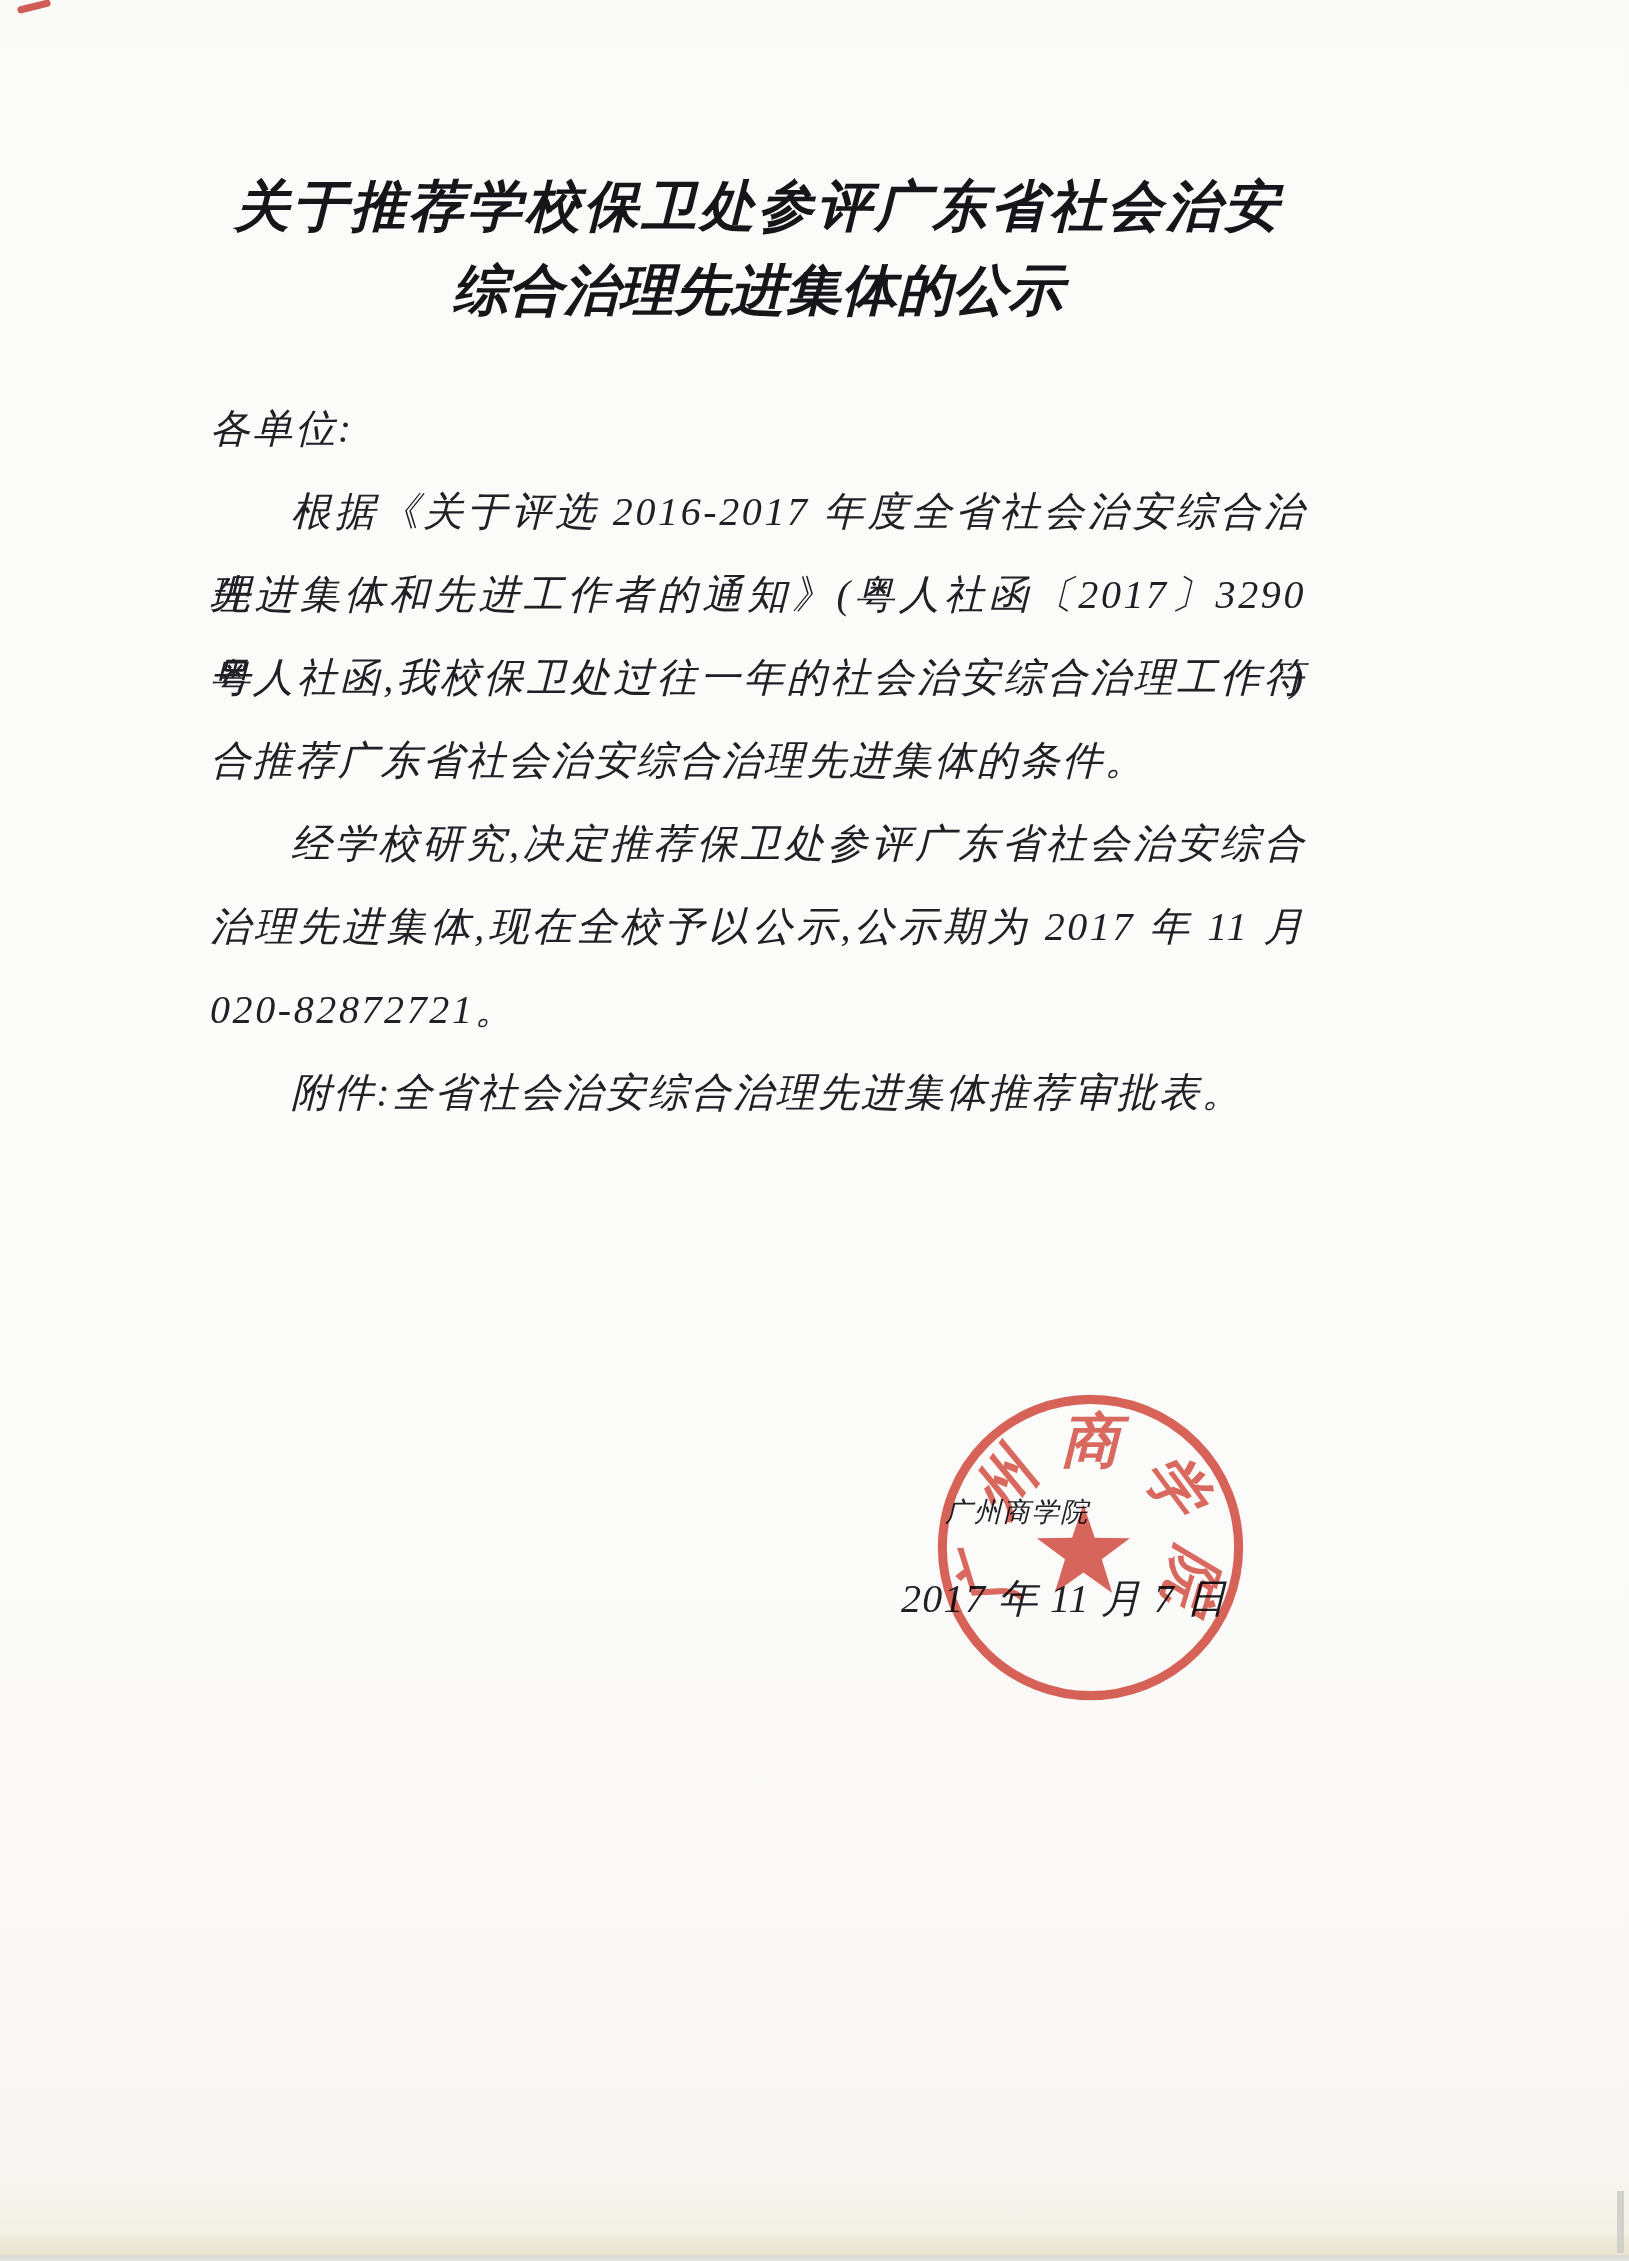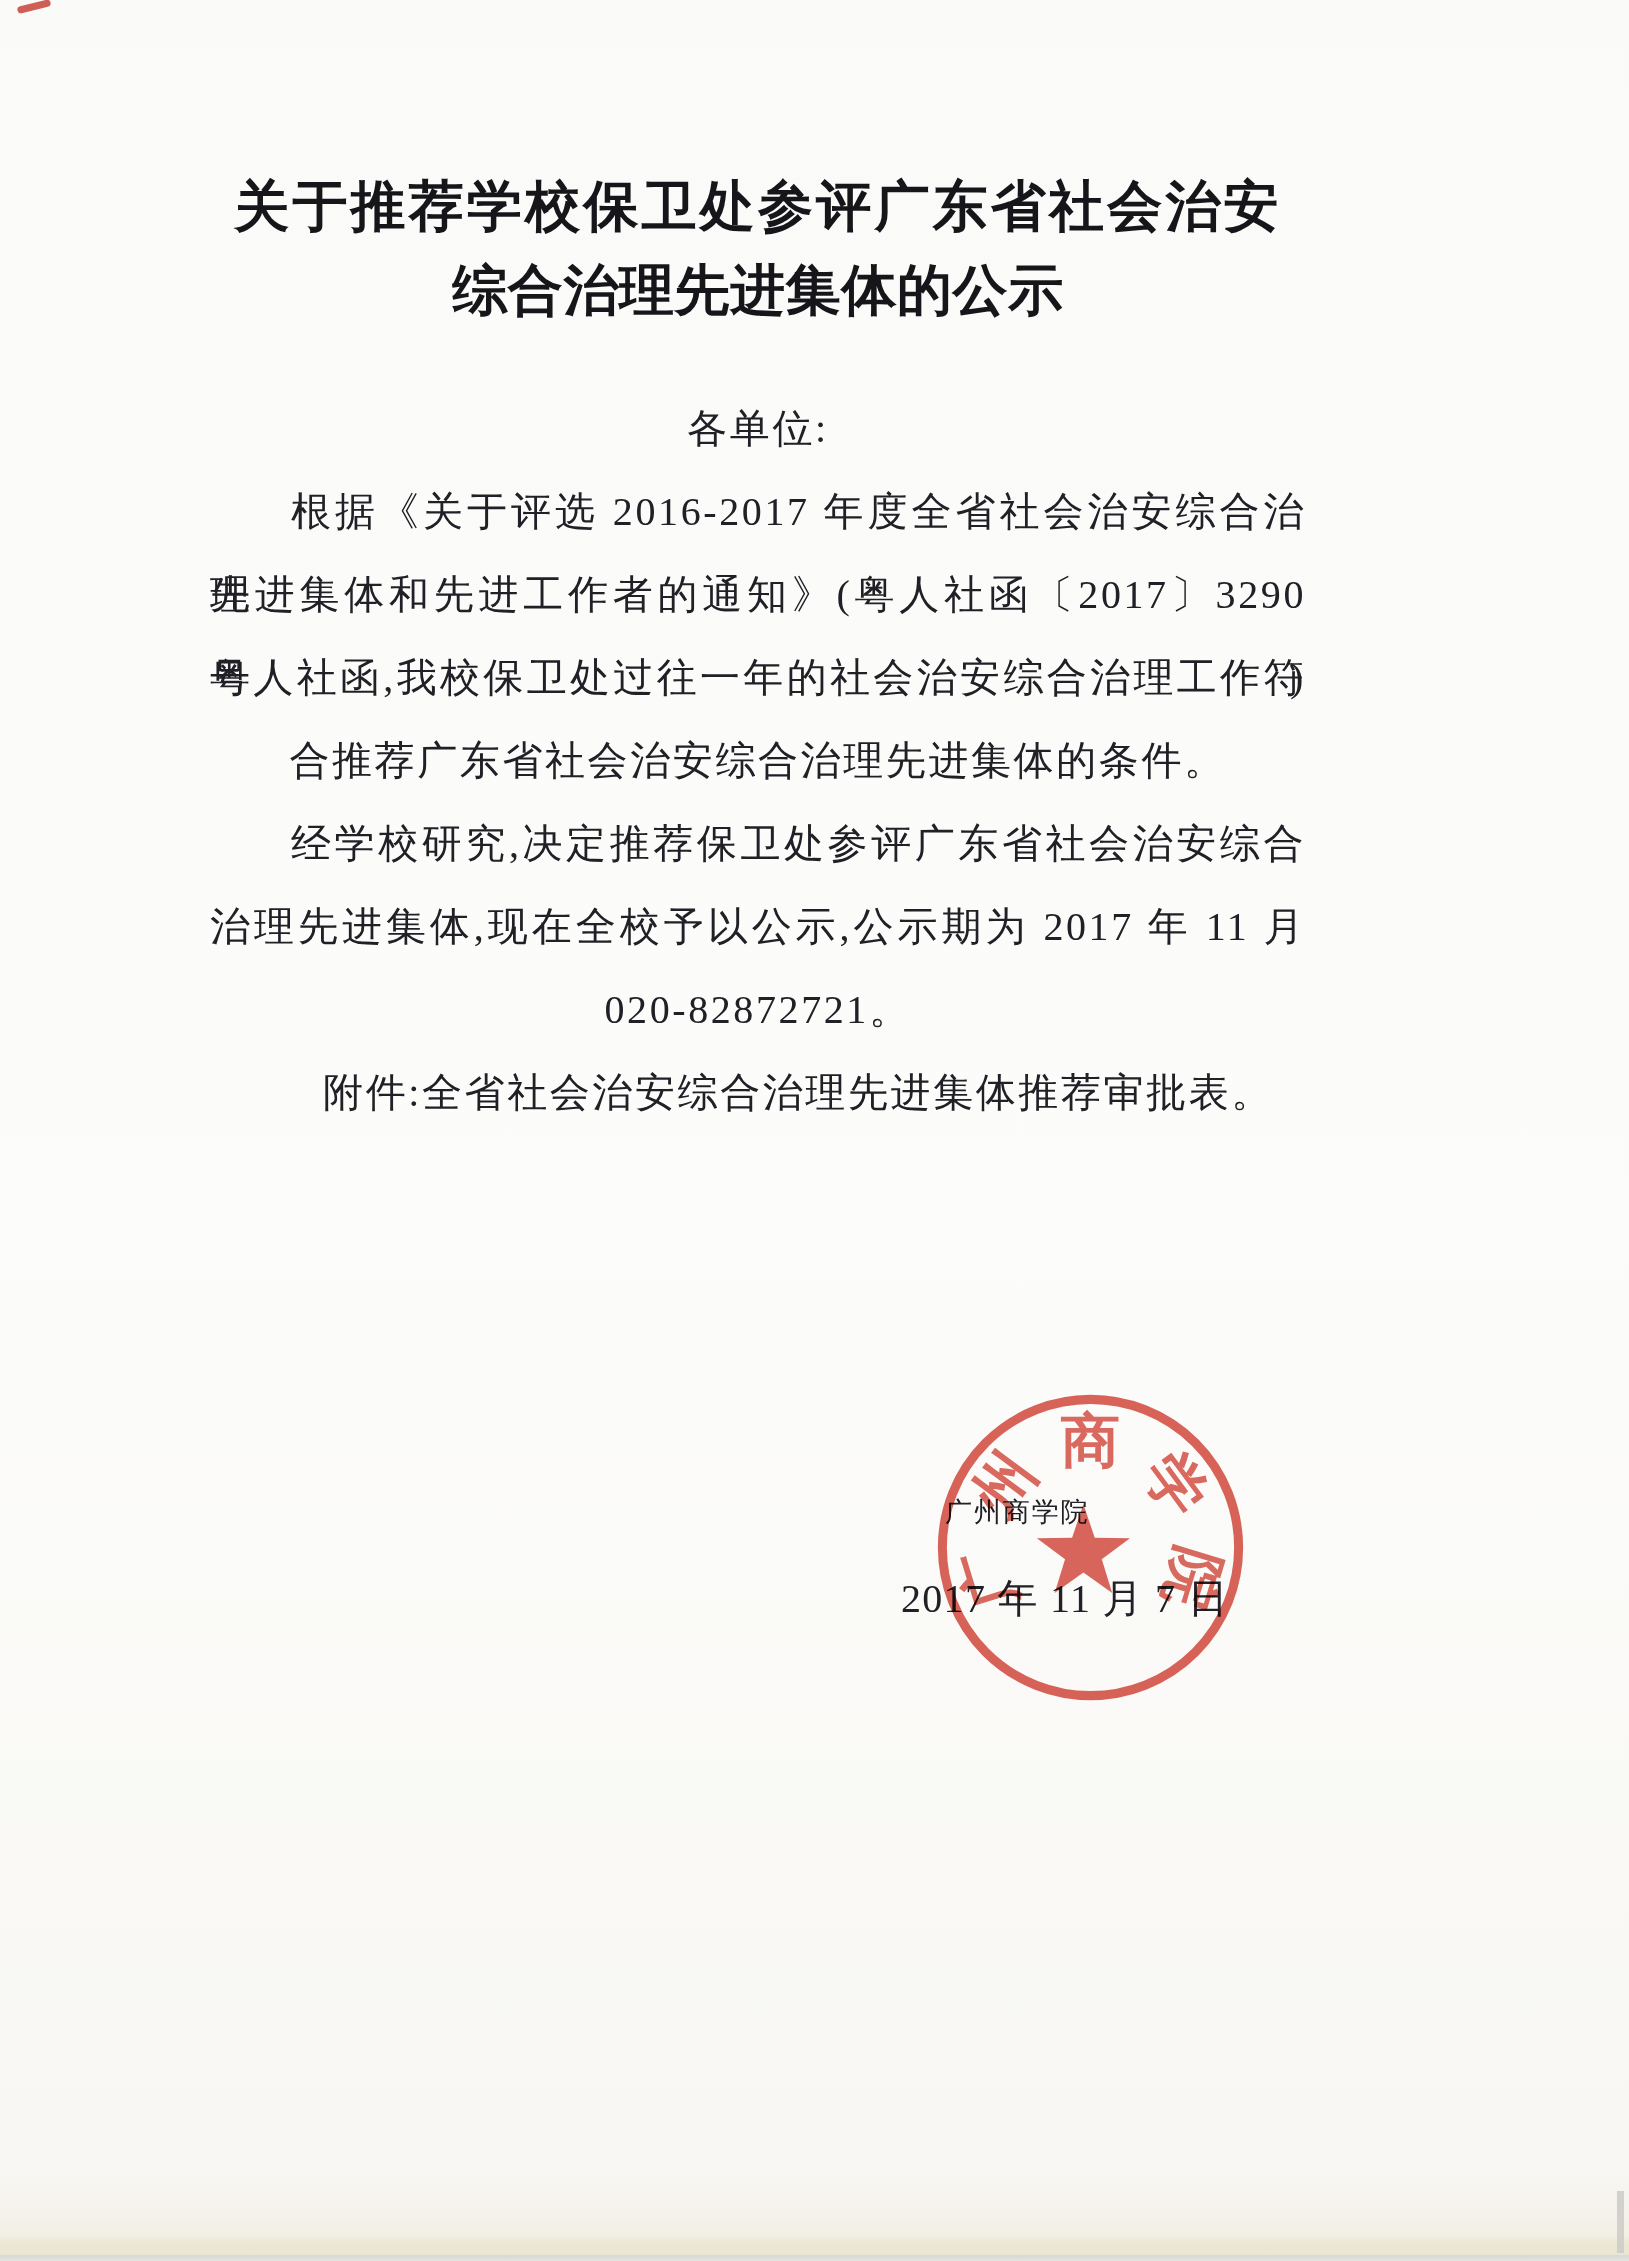--- a/index.html
+++ b/index.html
@@ -7,20 +7,21 @@
     --scan-band-cream:#ebe6d3; --scan-band-grey:#d8d8d4; --scan-edge-grey:#c9c9c6;
     --corner-mark-red:#c8423a;
   }
   html,body{margin:0;padding:0;background:#e9e9e9;}
   .page{
     position:relative; width:1630px; height:2261px; overflow:hidden;
     font-family:"Liberation Serif","DejaVu Serif",serif;
     color:var(--ink);
     background:
       linear-gradient(180deg,#fafaf9 0%,#fcfcfb 55%,#f8f7f3 96%,#f2efe4 99%,#efece0 100%);
+    font-style: italic;
   }
   
   .bottom-band{
     position:absolute; left:0; bottom:0; width:1630px; height:24px;
     background:linear-gradient(180deg,
       rgba(236,231,212,.35) 0%,
       var(--scan-band-cream) 35%,
       var(--scan-band-cream) 72%,
       var(--scan-band-grey) 78%,
       #e3e3df 100%);
@@ -42,21 +43,21 @@
   }
   .title .t1{letter-spacing:3.2px;}
   .title .t2{letter-spacing:0.6px;}
   
   .body{
     position:absolute; left:210px; top:387px; width:1096px;
     font-size:40px; color:var(--ink);
   }
   .line{
     height:83px; line-height:83px; letter-spacing:2.6px;
-    white-space:normal; overflow:visible;text-align:center;
+    white-space:normal; overflow:visible;
   }
   .line.ind{text-indent:81px;}
   .line.j{text-align:justify; text-align-last:justify;}
   
   .sig-org{
     position:absolute; left:945px; top:1486px; height:52px; line-height:52px;
     font-size:27px; letter-spacing:1.9px; color:var(--ink);
   }
   .sig-date{
     position:absolute; left:901px; top:1572px; height:54px; line-height:54px;

